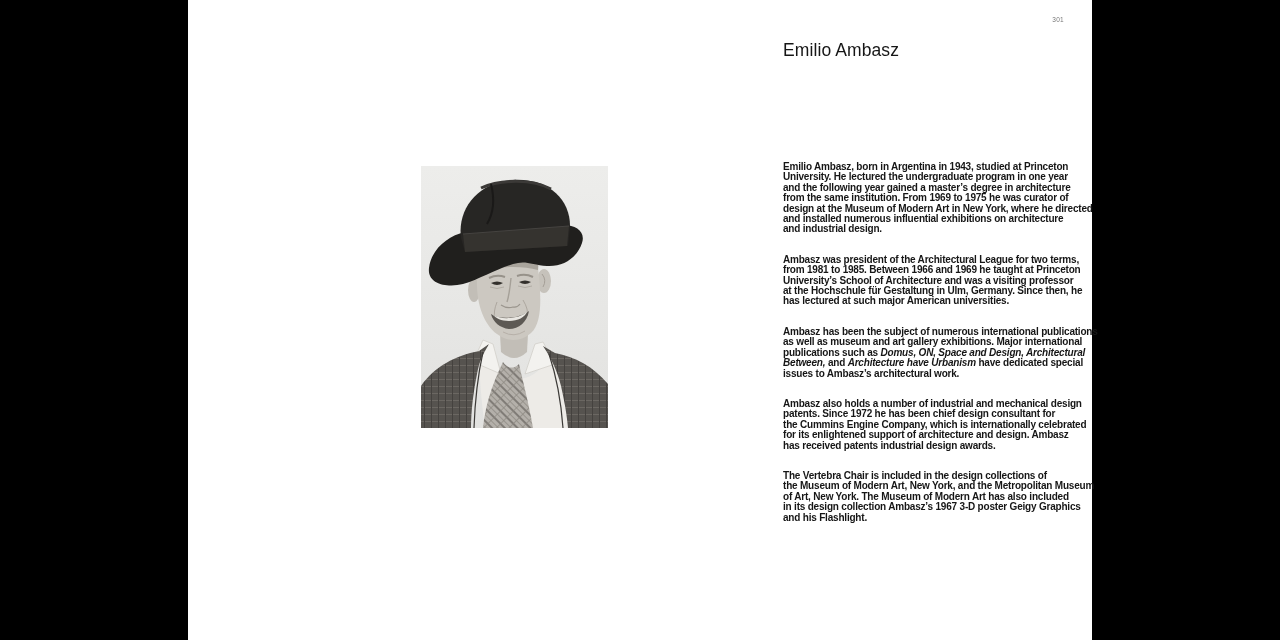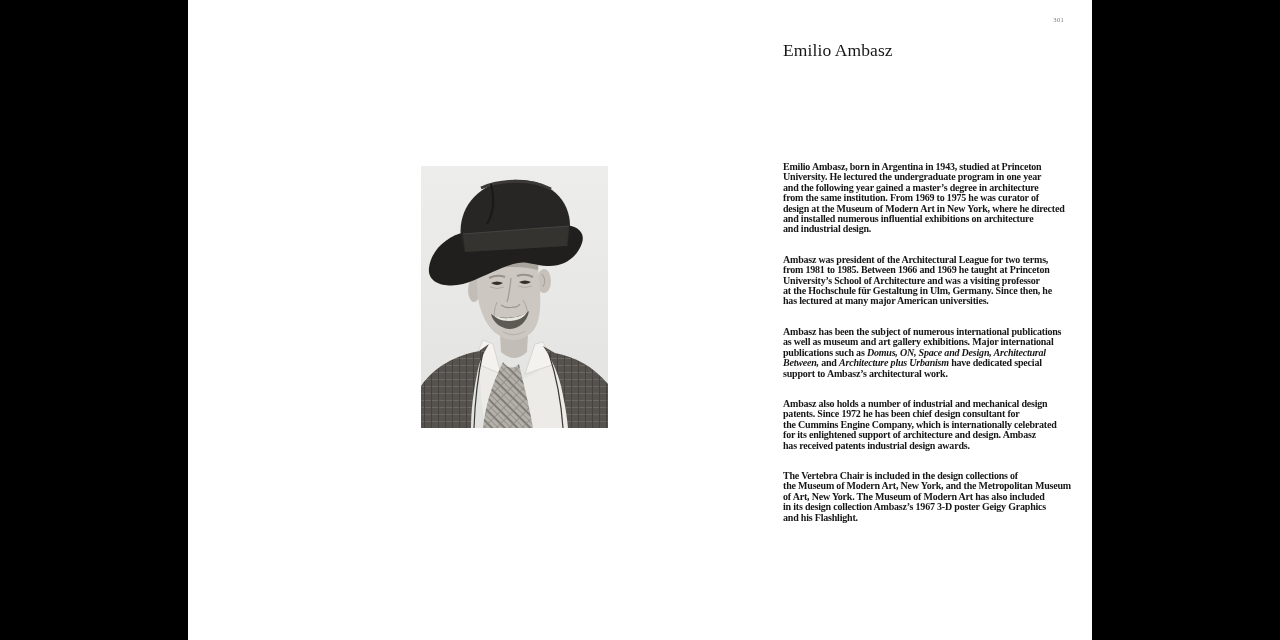--- a/index.html
+++ b/index.html
@@ -1,19 +1,19 @@
 <!DOCTYPE html>
 <html><head>
 <meta charset="utf-8">
 <style>
   html,body { margin:0; padding:0; background:#000; }
   .canvas {
     position:relative; width:1148px; height:640px;
     background:#000; overflow:hidden;
-    font-family:Liberation Serif, serif;
+    font-family:Liberation Sans, sans-serif;
   }
   .page {
     position:absolute; left:188px; top:0; width:904px; height:640px;
     background:#ffffff;
   }
   .page-number {
     position:absolute; top:16px; right:28px;
     font-size:6.5px; color:#777; letter-spacing:0.3px;
   }
   .title {
@@ -125,28 +125,28 @@
           <span class="line"><span>from the same institution. From 1969 to 1975 he was curator of</span></span>
           <span class="line"><span>design at the Museum of Modern Art in New York, where he directed</span></span>
           <span class="line"><span>and installed numerous influential exhibitions on architecture</span></span>
           <span class="line"><span>and industrial design.</span></span>
         </p>
         <p>
           <span class="line"><span>Ambasz was president of the Architectural League for two terms,</span></span>
           <span class="line"><span>from 1981 to 1985. Between 1966 and 1969 he taught at Princeton</span></span>
           <span class="line"><span>University’s School of Architecture and was a visiting professor</span></span>
           <span class="line"><span>at the Hochschule für Gestaltung in Ulm, Germany. Since then, he</span></span>
-          <span class="line"><span>has lectured at many major American universities.</span></span>
+          <span class="line"><span>has lectured at such major American universities.</span></span>
         </p>
         <p>
           <span class="line"><span>Ambasz has been the subject of numerous international publications</span></span>
           <span class="line"><span>as well as museum and art gallery exhibitions. Major international</span></span>
           <span class="line"><span>publications such as </span><em>Domus, ON, Space and Design, Architectural</em></span>
-          <span class="line"><em>Between,</em><span> and </span><em>Architecture plus Urbanism</em><span> have dedicated special</span></span>
-          <span class="line"><span>support to Ambasz’s architectural work.</span></span>
+          <span class="line"><em>Between,</em><span> and </span><em>Architecture have Urbanism</em><span> have dedicated special</span></span>
+          <span class="line"><span>issues to Ambasz’s architectural work.</span></span>
         </p>
         <p>
           <span class="line"><span>Ambasz also holds a number of industrial and mechanical design</span></span>
           <span class="line"><span>patents. Since 1972 he has been chief design consultant for</span></span>
           <span class="line"><span>the Cummins Engine Company, which is internationally celebrated</span></span>
           <span class="line"><span>for its enlightened support of architecture and design. Ambasz</span></span>
           <span class="line"><span>has received patents industrial design awards.</span></span>
         </p>
         <p>
           <span class="line"><span>The Vertebra Chair is included in the design collections of</span></span>

